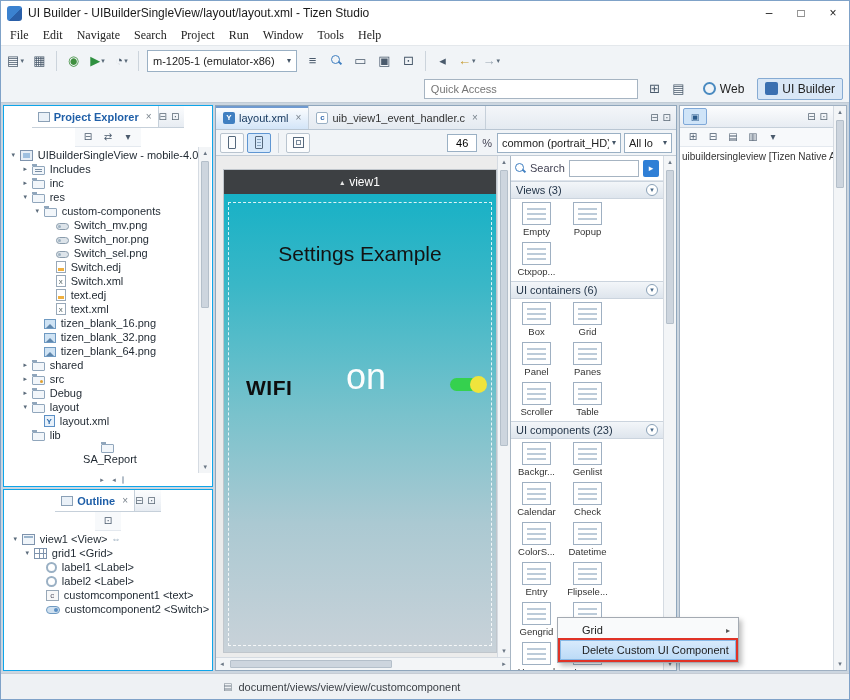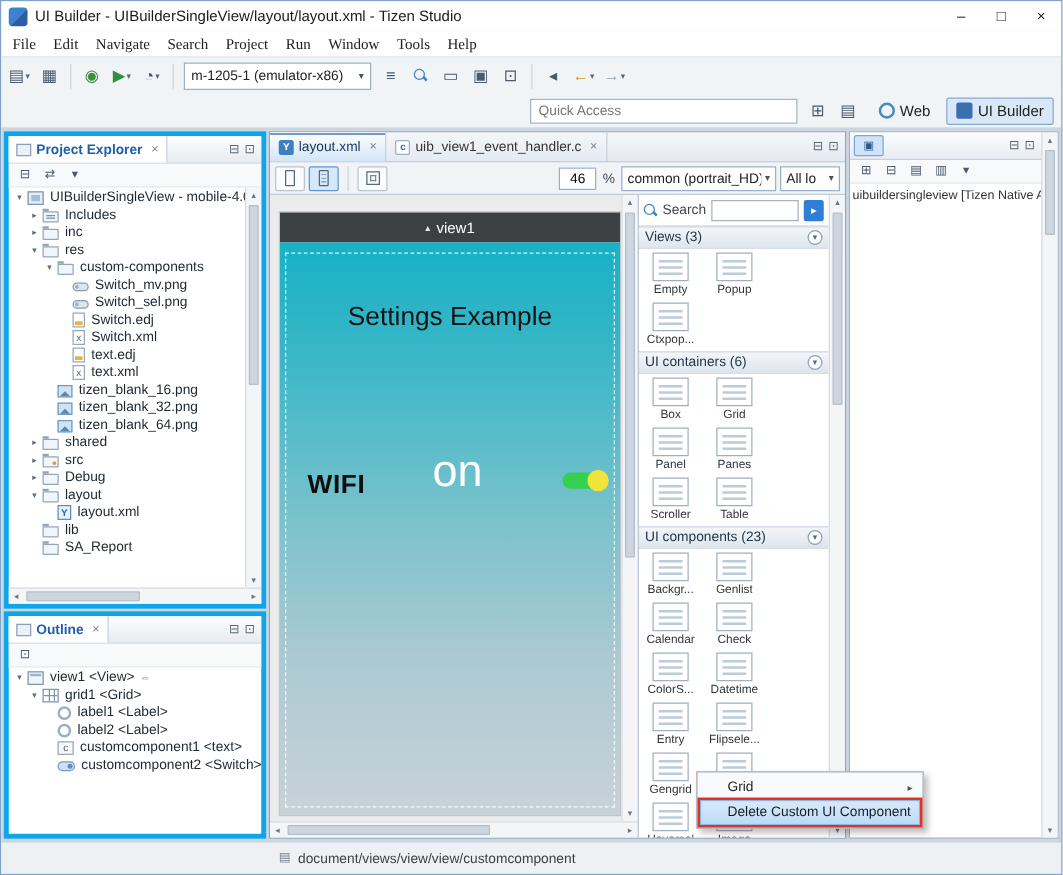--- a/index.html
+++ b/index.html
@@ -29,21 +29,21 @@
   .toolbar2 { height:28px; flex:none; background:#f1f4f7; border-bottom:1px solid #c2ccd6; display:flex; align-items:center; gap:5px; padding:0 6px; }
   .qa-input { margin-left:auto; width:214px; height:20px; border:1px solid #a6b4c2; font-size:11px; padding:0 6px; background:#fff; font-family:inherit; }
   .persp-btn { height:22px; display:flex; align-items:center; gap:4px; padding:0 7px; font-size:12px; border:1px solid transparent; border-radius:2px; white-space:nowrap; }
   .persp-btn.active { background:#d9e7f6; border-color:#86abd3; }
   .persp-ico.web { width:13px; height:13px; border-radius:50%; border:2px solid #4a8ac0; }
   .persp-ico.uib { width:13px; height:13px; background:#3a6fb0; border-radius:2px; }
 
   
   .main { flex:1; min-height:0; display:flex; gap:2px; padding:2px; background:#ccd6e0; }
   .left-col { width:210px; flex:none; display:flex; flex-direction:column; gap:2px; min-height:0; }
-  .panel { background:#fff; border:4px solid #0ea5e9; display:flex; flex-direction:column; min-height:0; }
+  .panel { background:#fff; border:1px solid #0ea5e9; display:flex; flex-direction:column; min-height:0;align-items:center; }
   .pe { height:382px; flex:none; }
   .outline-panel { flex:1; }
   .panel-header { height:22px; flex:none; background:linear-gradient(#fcfdfe,#e7ecf2); border-bottom:1px solid #c6d0da; display:flex; align-items:stretch; }
   .panel-tab { display:flex; align-items:center; gap:4px; padding:0 6px; background:#fff; border-right:1px solid #c6d0da; }
   .pt-ico { width:12px; height:10px; border:1px solid #8aa0b6; background:#eaf1f8; flex:none; }
   .pt-label { font-size:11px; font-weight:bold; color:#1f5fa8; white-space:nowrap; }
   .tab-close { font-size:10px; color:#78828c; margin-left:3px; }
   .panel-btns { margin-left:auto; display:flex; align-items:center; gap:4px; padding-right:5px; color:#5a6876; font-size:10px; }
   .panel-toolbar { height:19px; flex:none; display:flex; align-items:center; gap:2px; padding:0 4px; border-bottom:1px solid #e4e9ef; background:#f7f9fb; }
   .panel-toolbar .tb-btn { height:16px; min-width:18px; }
@@ -327,20 +327,25 @@
                 <span class="tree-label">custom-components</span>
               </div>
               <div class="tree-row" style="padding-left: 39px;">
                 <span class="expander"></span>
                 <span class="ti ti-imgsw"></span>
                 <span class="tree-label">Switch_mv.png</span>
               </div>
               <div class="tree-row" style="padding-left: 39px;">
                 <span class="expander"></span>
                 <span class="ti ti-imgsw"></span>
+                <span class="tree-label">Switch_nor.png</span>
+              </div>
+              <div class="tree-row" style="padding-left: 39px;">
+                <span class="expander"></span>
+                <span class="ti ti-imgsw"></span>
                 <span class="tree-label">Switch_sel.png</span>
               </div>
               <div class="tree-row" style="padding-left: 39px;">
                 <span class="expander"></span>
                 <span class="ti ti-edj"></span>
                 <span class="tree-label">Switch.edj</span>
               </div>
               <div class="tree-row" style="padding-left: 39px;">
                 <span class="expander"></span>
                 <span class="ti ti-xml"></span>
@@ -394,21 +399,21 @@
               <div class="tree-row" style="padding-left: 27px;">
                 <span class="expander"></span>
                 <span class="ti ti-layoutxml"></span>
                 <span class="tree-label">layout.xml</span>
               </div>
               <div class="tree-row" style="padding-left: 15px;">
                 <span class="expander"></span>
                 <span class="ti ti-folder"></span>
                 <span class="tree-label">lib</span>
               </div>
-              <div class="tree-row" style="padding-left: 15px;">
+              <div class="tree-row" style="padding-left: 15px; flex-direction: column;">
                 <span class="expander"></span>
                 <span class="ti ti-folder"></span>
                 <span class="tree-label">SA_Report</span>
               </div>
             </div>
           <div class="vscroll">
             <div class="sarrow up">▴</div>
             <div class="sthumb" style="top:14px;height:45%;"></div>
             <div class="sarrow down">▾</div>
           </div>

